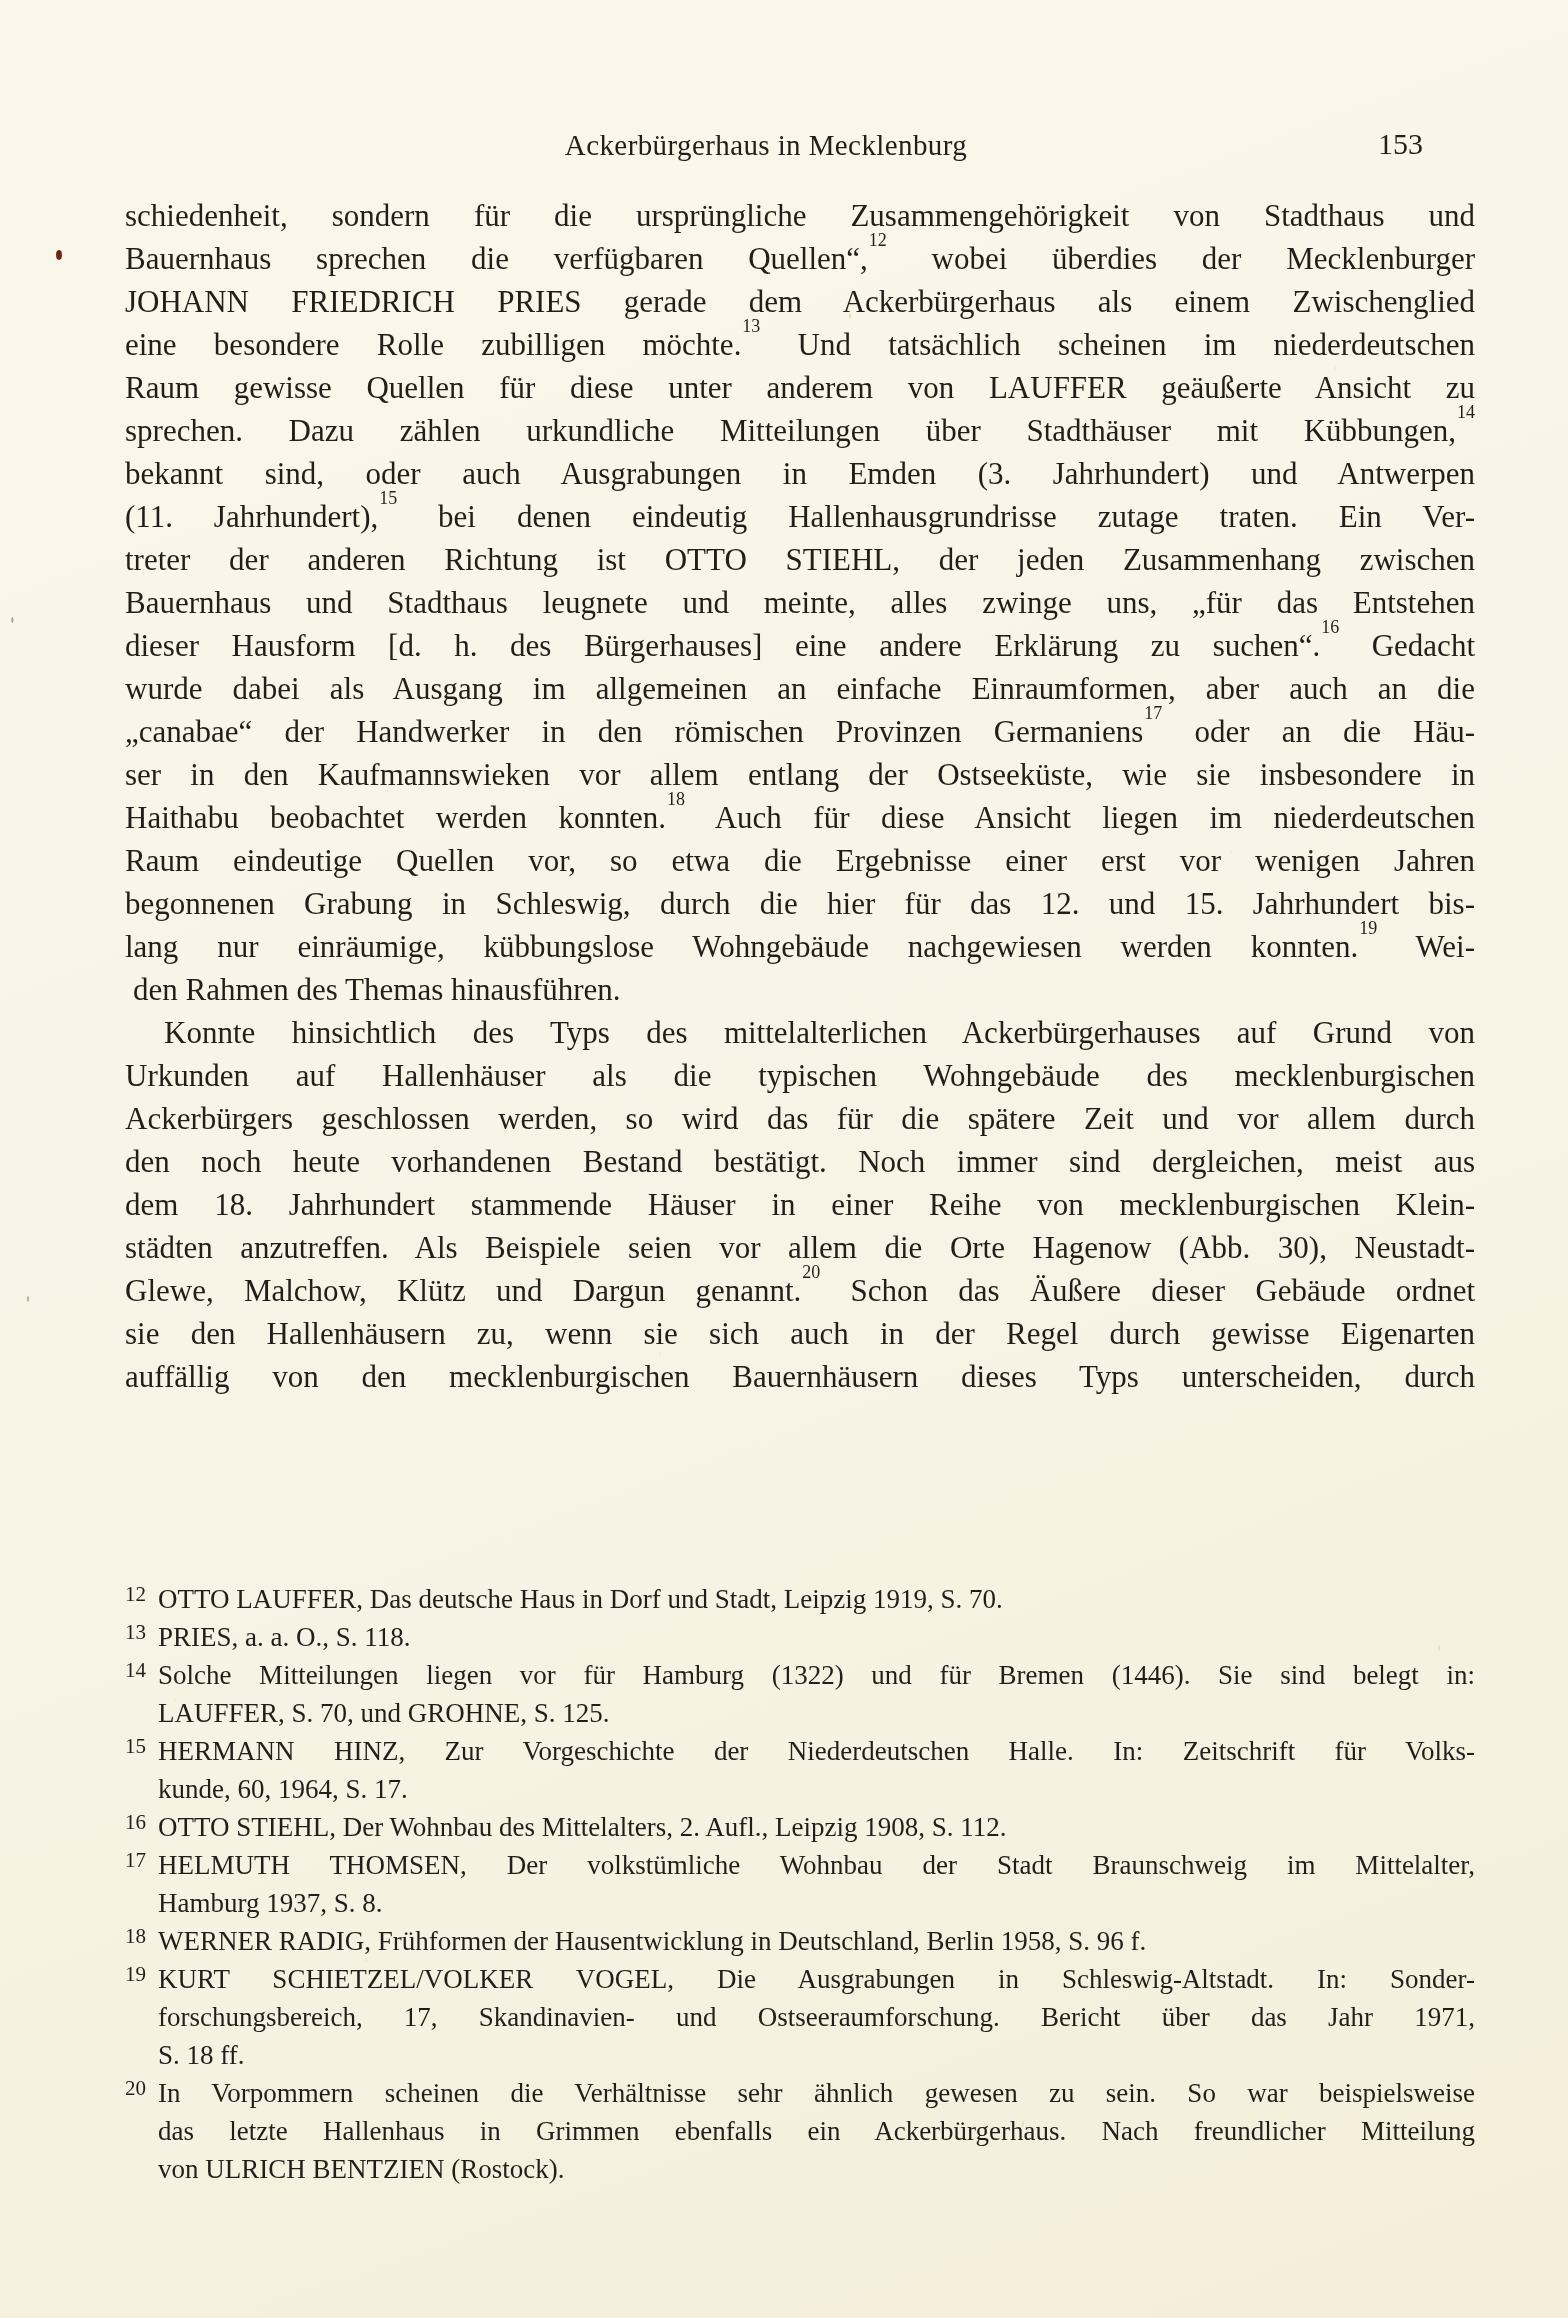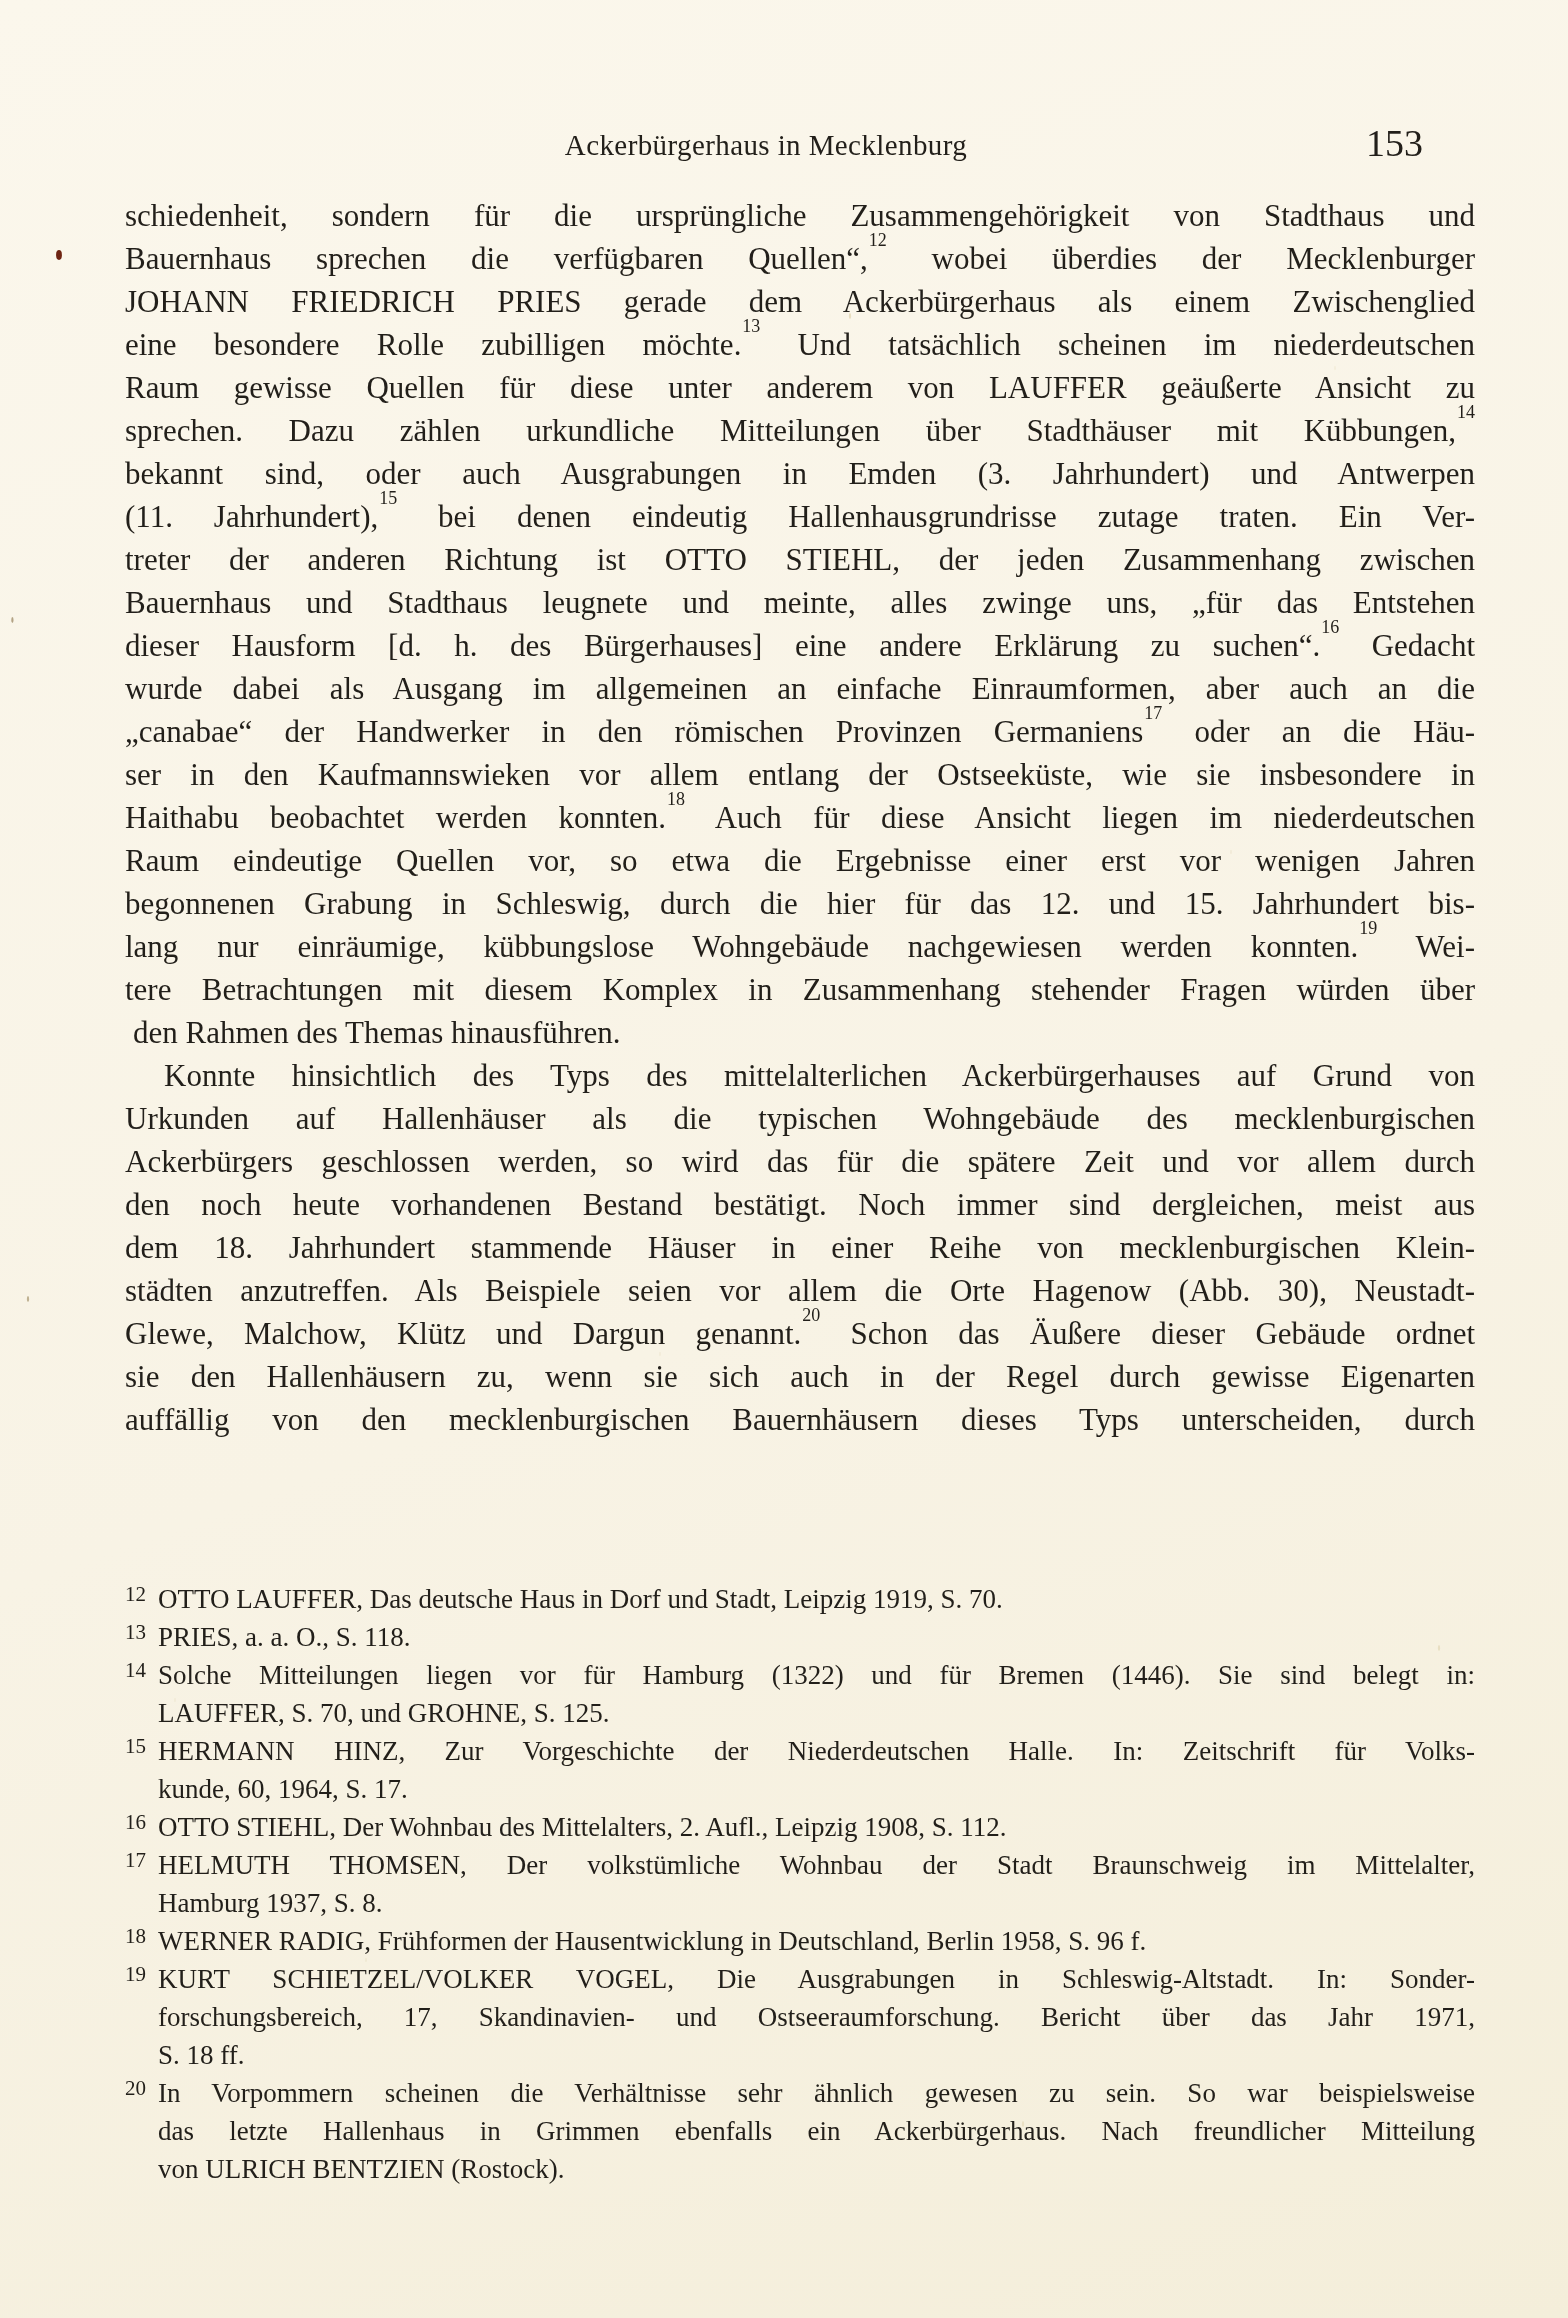--- a/index.html
+++ b/index.html
@@ -27,21 +27,21 @@
       1021px 2120px 0 -0.9px #eae0c4,
       173px 1696px 0 -1.7px #e6dcbe,
       1333px 364px 0 -1.7px #e8dec0;
   }
   .header-title{
     position:absolute;top:128px;left:91px;width:1350px;
     text-align:center;font-size:29px;line-height:35px;letter-spacing:0.4px;
   }
   .page-number{
     position:absolute;top:126px;right:145px;
-    font-size:38px;line-height:35px;
+    font-size:30px;line-height:35px;
   }
   .body-text{
     position:absolute;top:194px;left:125px;width:1350px;
     font-size:31px;
   }
   .line{
     height:43px;line-height:43px;
     text-align:justify;text-align-last:justify;
     white-space:normal;
   }
@@ -85,21 +85,20 @@
       <div class="line">treter der anderen Richtung ist OTTO STIEHL, der jeden Zusammenhang zwischen</div>
       <div class="line">Bauernhaus und Stadthaus leugnete und meinte, alles zwinge uns, „für das Entstehen</div>
       <div class="line">dieser Hausform [d. h. des Bürgerhauses] eine andere Erklärung zu suchen“.<sup class="ref">16</sup> Gedacht</div>
       <div class="line">wurde dabei als Ausgang im allgemeinen an einfache Einraumformen, aber auch an die</div>
       <div class="line">„canabae“ der Handwerker in den römischen Provinzen Germaniens<sup class="ref">17</sup> oder an die Häu-</div>
       <div class="line">ser in den Kaufmannswieken vor allem entlang der Ostseeküste, wie sie insbesondere in</div>
       <div class="line">Haithabu beobachtet werden konnten.<sup class="ref">18</sup> Auch für diese Ansicht liegen im niederdeutschen</div>
       <div class="line">Raum eindeutige Quellen vor, so etwa die Ergebnisse einer erst vor wenigen Jahren</div>
       <div class="line">begonnenen Grabung in Schleswig, durch die hier für das 12. und 15. Jahrhundert bis-</div>
       <div class="line">lang nur einräumige, kübbungslose Wohngebäude nachgewiesen werden konnten.<sup class="ref">19</sup> Wei-</div>
-      <div class="line">tere Betrachtungen mit diesem Komplex in Zusammenhang stehender Fragen würden über</div>
       <div class="line short">den Rahmen des Themas hinausführen.</div>
       <div class="line indent">Konnte hinsichtlich des Typs des mittelalterlichen Ackerbürgerhauses auf Grund von</div>
       <div class="line">Urkunden auf Hallenhäuser als die typischen Wohngebäude des mecklenburgischen</div>
       <div class="line">Ackerbürgers geschlossen werden, so wird das für die spätere Zeit und vor allem durch</div>
       <div class="line">den noch heute vorhandenen Bestand bestätigt. Noch immer sind dergleichen, meist aus</div>
       <div class="line">dem 18. Jahrhundert stammende Häuser in einer Reihe von mecklenburgischen Klein-</div>
       <div class="line">städten anzutreffen. Als Beispiele seien vor allem die Orte Hagenow (Abb. 30), Neustadt-</div>
       <div class="line">Glewe, Malchow, Klütz und Dargun genannt.<sup class="ref">20</sup> Schon das Äußere dieser Gebäude ordnet</div>
       <div class="line">sie den Hallenhäusern zu, wenn sie sich auch in der Regel durch gewisse Eigenarten</div>
       <div class="line">auffällig von den mecklenburgischen Bauernhäusern dieses Typs unterscheiden, durch</div>

